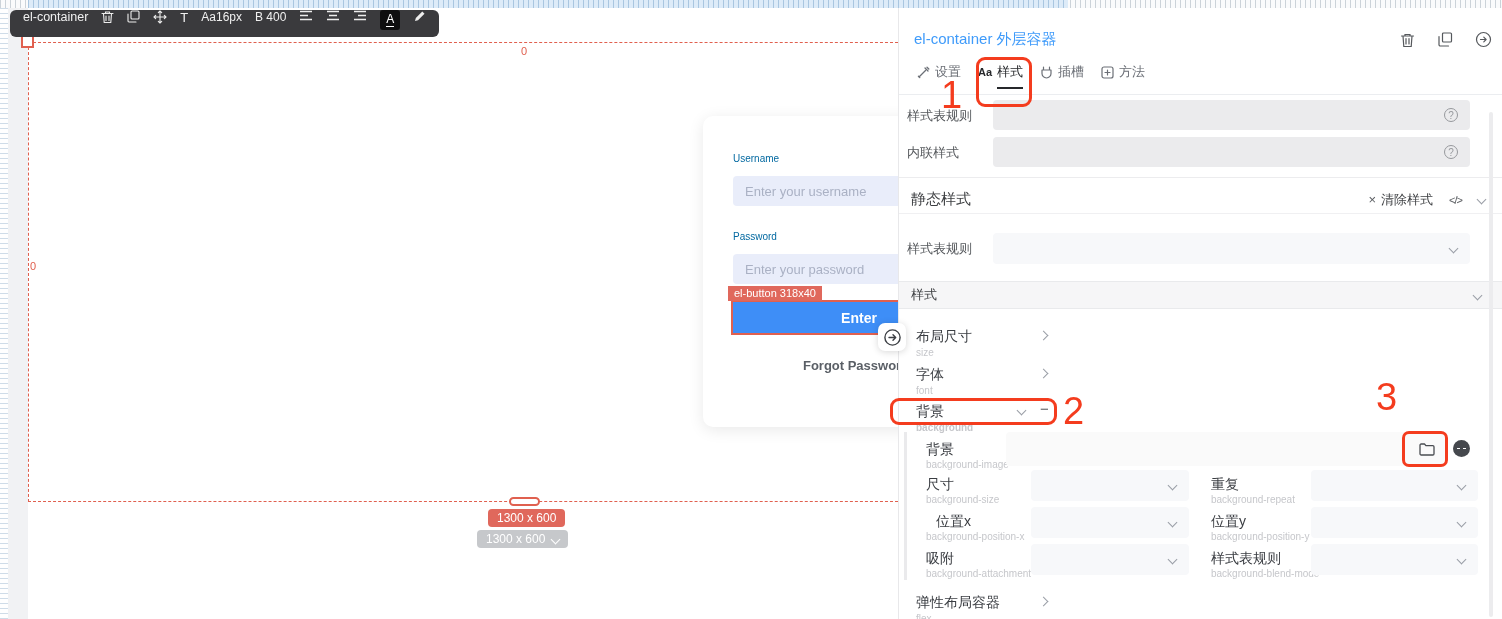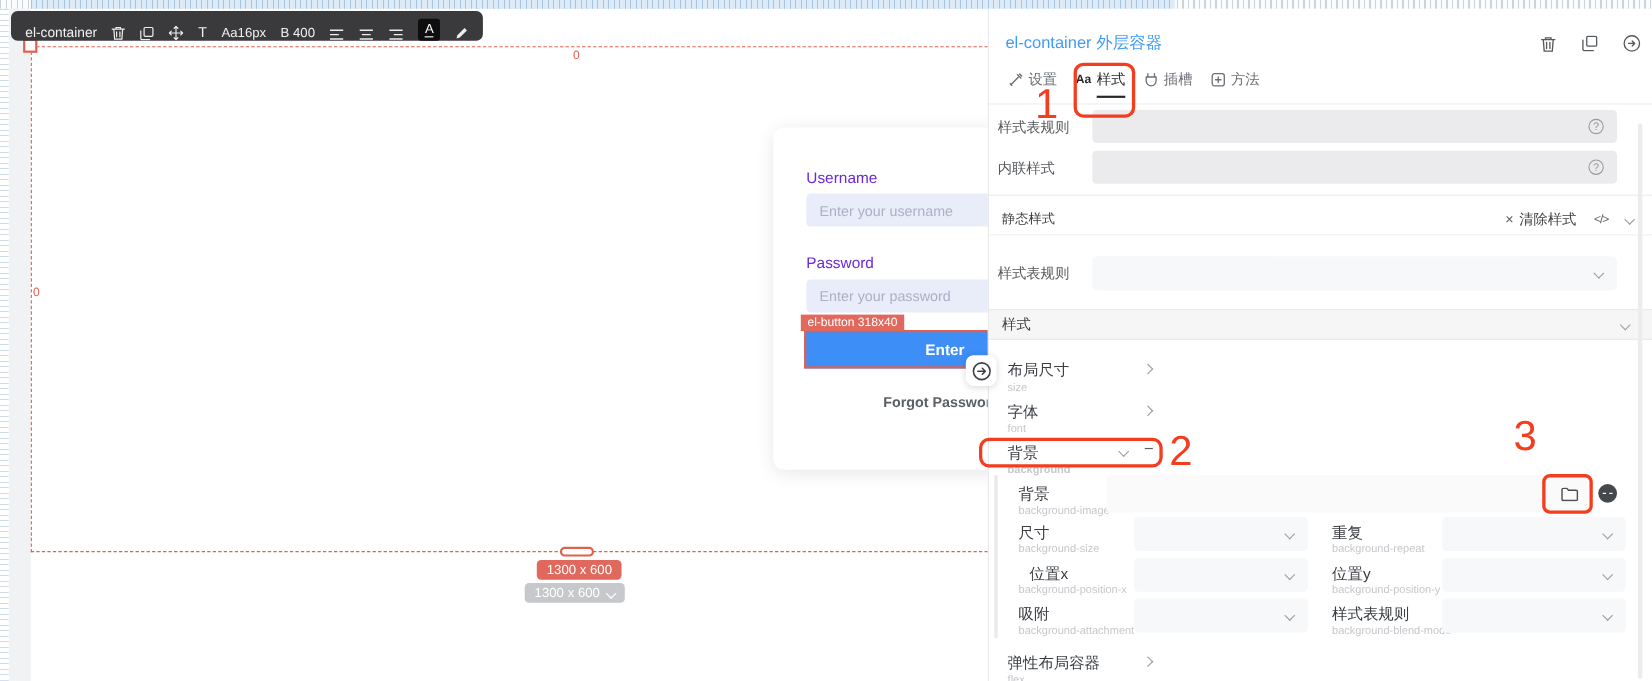--- a/index.html
+++ b/index.html
@@ -21,21 +21,21 @@
   .corner-handle { position:absolute; left:21px; top:35px; width:13px; height:13px; background:#fff;
     border:2px solid #e0604f; z-index:6; }
   .bottom-handle { position:absolute; left:509px; top:497px; width:31px; height:9px; background:#fff;
     border:2px solid #e0604f; border-radius:5px; z-index:6; }
   .origin-top { position:absolute; left:521px; top:45px; font-size:11px; color:#e0604f; }
   .origin-left { position:absolute; left:30px; top:260px; font-size:11px; color:#e0604f; }
 
   
   .login-card { position:absolute; left:703px; top:116px; width:240px; height:311px; background:#fff;
     border-radius:10px; box-shadow:0 3px 16px rgba(0,0,0,.09); }
-  .form-label { position:absolute; font-size:14px; color:#6d28d9; }
+  .form-label { position:absolute; font-size:10px; color:#0369a1; }
   .lbl-username { left:733px; top:153px; }
   .lbl-password { left:733px; top:231px; }
   .mock-input { position:absolute; left:733px; width:202px; height:30px; background:#e9edfa; border:none;
     border-radius:4px; padding:0 12px; font-size:13px; color:#333; font-family:"Liberation Sans",sans-serif; }
   .mock-input::placeholder { color:#aab1c4; }
   .input-username { top:176px; }
   .input-password { top:254px; }
   .btn-tag { position:absolute; left:728px; top:286px; height:15px; line-height:15px; padding:0 6px;
     background:#e0685c; color:#fff; font-size:11px; white-space:nowrap; z-index:3; }
   .login-btn { position:absolute; left:731px; top:300px; width:256px; height:35px; background:#3e8ef7;
@@ -48,21 +48,21 @@
     justify-content:center; }
 
   
   .badge-red { position:absolute; left:488px; top:509px; padding:2px 9px; background:#e0685c; color:#fff;
     font-size:12px; border-radius:4px; z-index:6; }
   .badge-gray { position:absolute; left:477px; top:530px; padding:2px 9px; background:#c6c8cb; color:#fff;
     font-size:12px; border-radius:4px; z-index:6; display:flex; align-items:center; gap:7px; }
 
   
   .fl-toolbar { position:absolute; left:10px; top:10px; height:27px; background:#3a3a3d; border-radius:6px;
-    z-index:12; display:inline-flex; align-items:flex-end; gap:13px; padding:0 13px; color:#f0f0f0; }
+    z-index:12; display:inline-flex; align-items:flex-start; gap:13px; padding:0 13px; color:#f0f0f0; }
   .fl-toolbar svg { display:block; }
   .tb-label { font-size:12.5px; }
   .tb-text { font-size:12px; }
   .tb-t { font-size:13px; }
   .a-box { width:20px; height:20px; background:#0e0e0f; border-radius:3px; display:flex; align-items:center;
     justify-content:center; }
   .a-box span { font-size:12px; color:#fff; border-bottom:1.5px solid #fff; line-height:1.1; }
 
   
   .panel { position:absolute; left:898px; top:8px; width:654px; height:611px; background:#fff;
@@ -78,21 +78,21 @@
   .tabs-divider { position:absolute; left:0; top:86px; width:604px; border-top:1px solid #ebedf0; }
 
   .fld-label { position:absolute; left:8px; font-size:13px; color:#55585c; }
   .fld-box { position:absolute; left:94px; width:477px; height:30px; background:#ebebed; border-radius:4px; }
   .help { position:absolute; width:14px; height:14px; border:1px solid #97999d; border-radius:50%;
     color:#97999d; font-size:10px; line-height:13px; text-align:center; }
 
   .divider { position:absolute; left:0; width:604px; border-top:1px solid #ececee; }
   .static-row { position:absolute; left:0; top:178px; width:604px; height:28px; display:flex; align-items:center;
     border-bottom:1px solid #f0f0f2; }
-  .static-title { margin-left:12px; font-size:12px; color:#3d3f42; }
+  .static-title { margin-left:12px; font-size:15px; color:#3d3f42; }
   .static-right { margin-left:auto; margin-right:18px; display:flex; align-items:center; gap:16px; color:#3d3f42; }
   .clear-x { font-size:13px; color:#5a5d61; }
   .clear-label { font-size:13px; }
   .code-icon { font-size:11px; color:#5a5d61; letter-spacing:-1px; }
 
   .sel-box { background:#f7f8fa; border-radius:4px; position:absolute; display:flex; align-items:center; }
   .sel-box .chev { margin-left:auto; margin-right:13px; }
   .sel-main { left:94px; top:225px; width:477px; height:31px; }
 
   .section-bar { position:absolute; left:0; top:273px; width:604px; height:28px; background:#f6f6f7;

